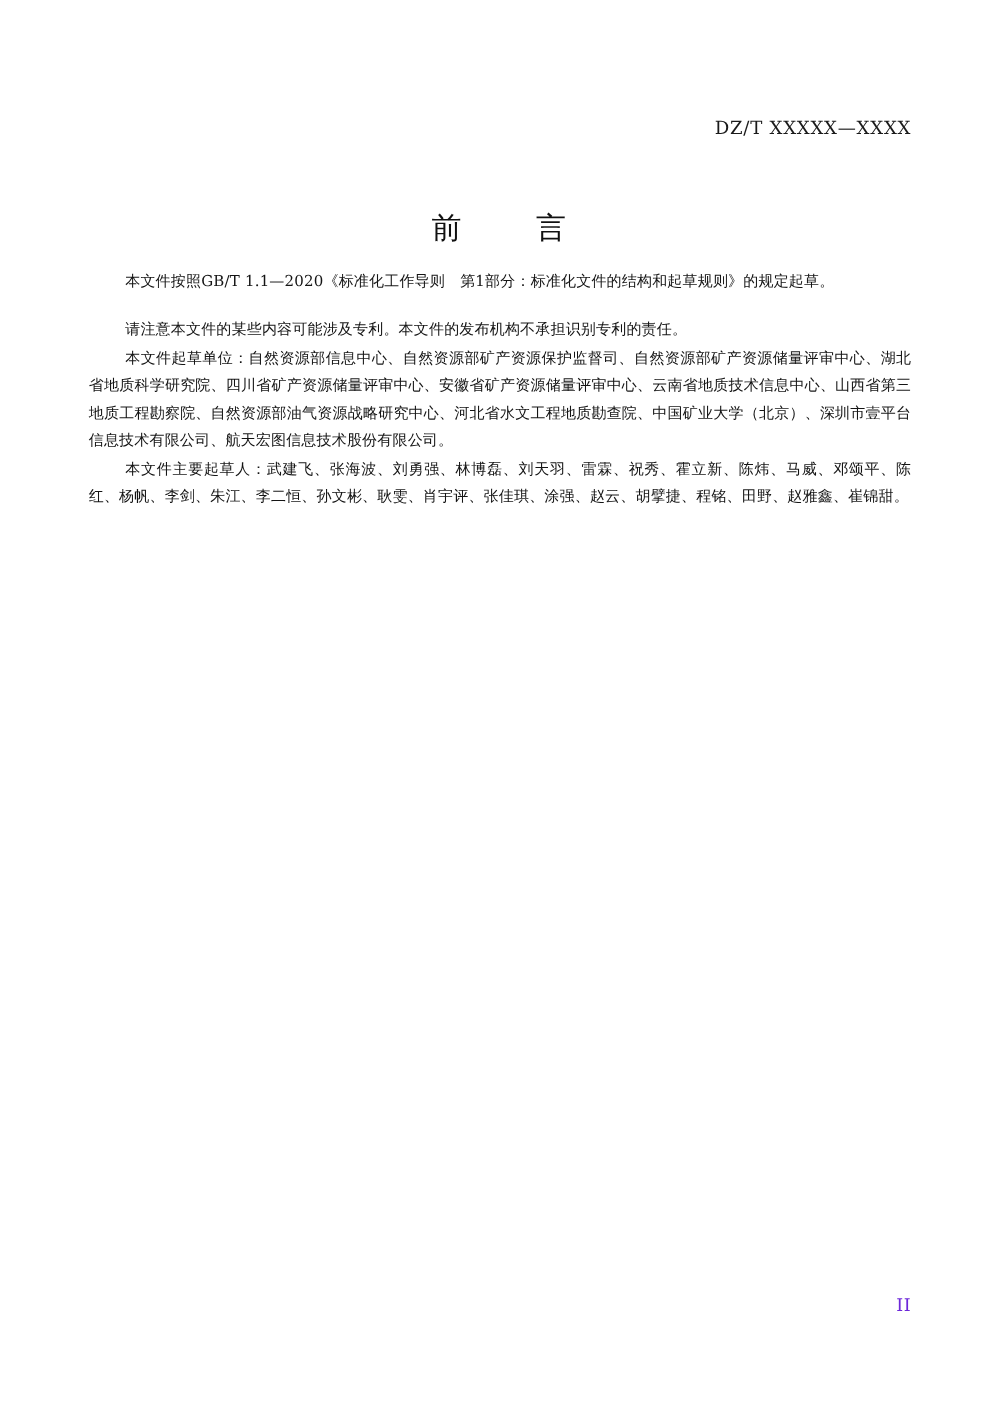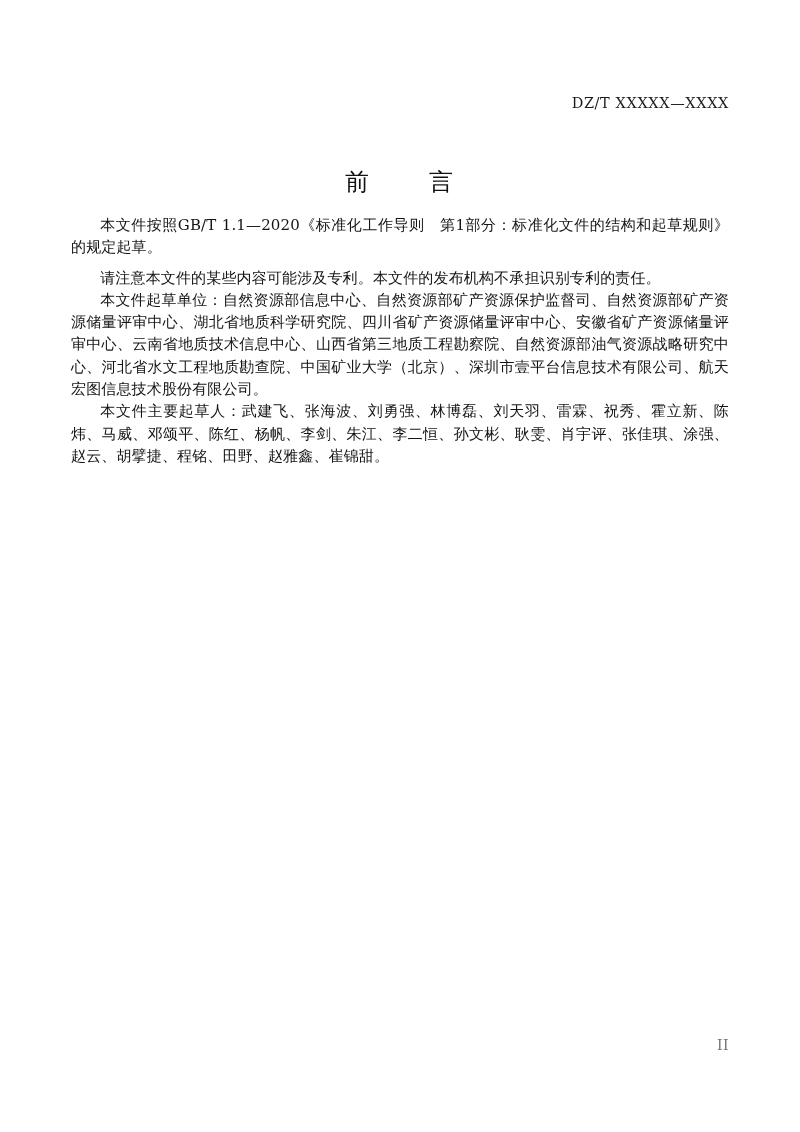--- a/index.html
+++ b/index.html
@@ -56,49 +56,49 @@
 
   
   .body-block {
     position: absolute;
     top: 214px;
     left: 71px;
     width: 658px;
   }
   .para {
     font-family: "DejaVu Serif", "Liberation Serif", serif;
-    font-size: 15px;
+    font-size: 12px;
     line-height: 22.3px;
     text-align: justify;
     text-justify: inter-ideograph;
     text-indent: 29.2px;
     margin: 0 0 0 0;
     color: #141414;
     word-break: break-all;
     letter-spacing: 0.15px;
   }
   .para + .para {
     margin-top: 0px;
   }
   .para.gap-before {
-    margin-top: 8px;
+    margin-top: 16px;
     font-family: Liberation Serif, serif;
   }
 
   
   .page-number {
     position: absolute;
     top: 1037px;
     left: 71px;
     width: 658px;
     text-align: right;
     font-family: "DejaVu Serif", "Liberation Serif", serif;
     font-size: 14px;
     letter-spacing: 0.5px;
-    color: #737373;
+    color: #6d28d9;
   }
 </style>
 </head>
 <body>
 
 <div class="page">
 
   <div class="page-header">DZ/T XXXXX—XXXX</div>
 
   <div class="doc-title">前      言</div>

